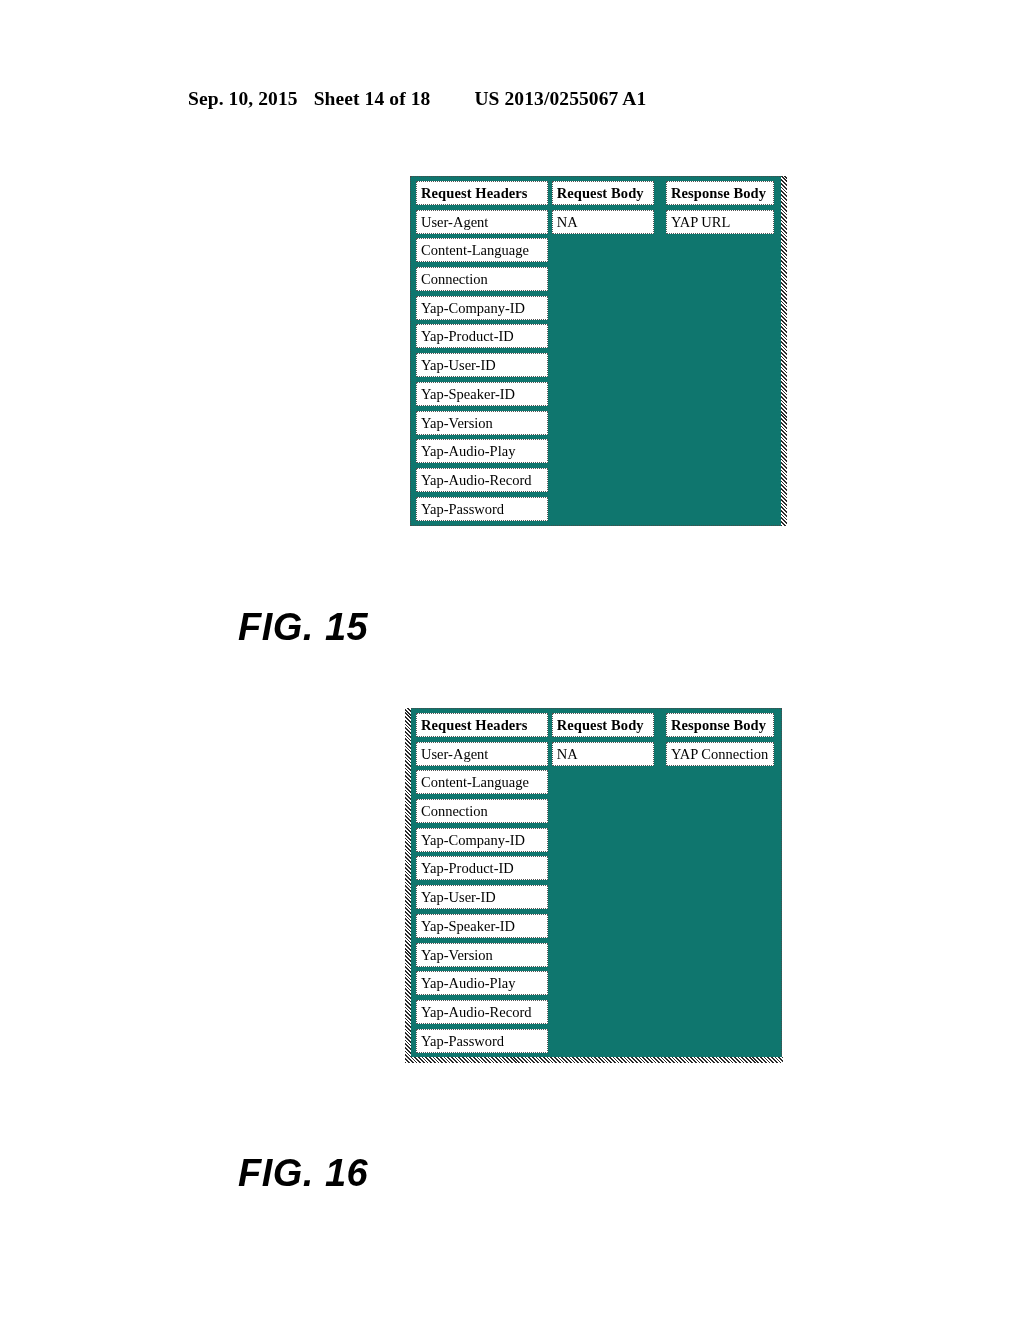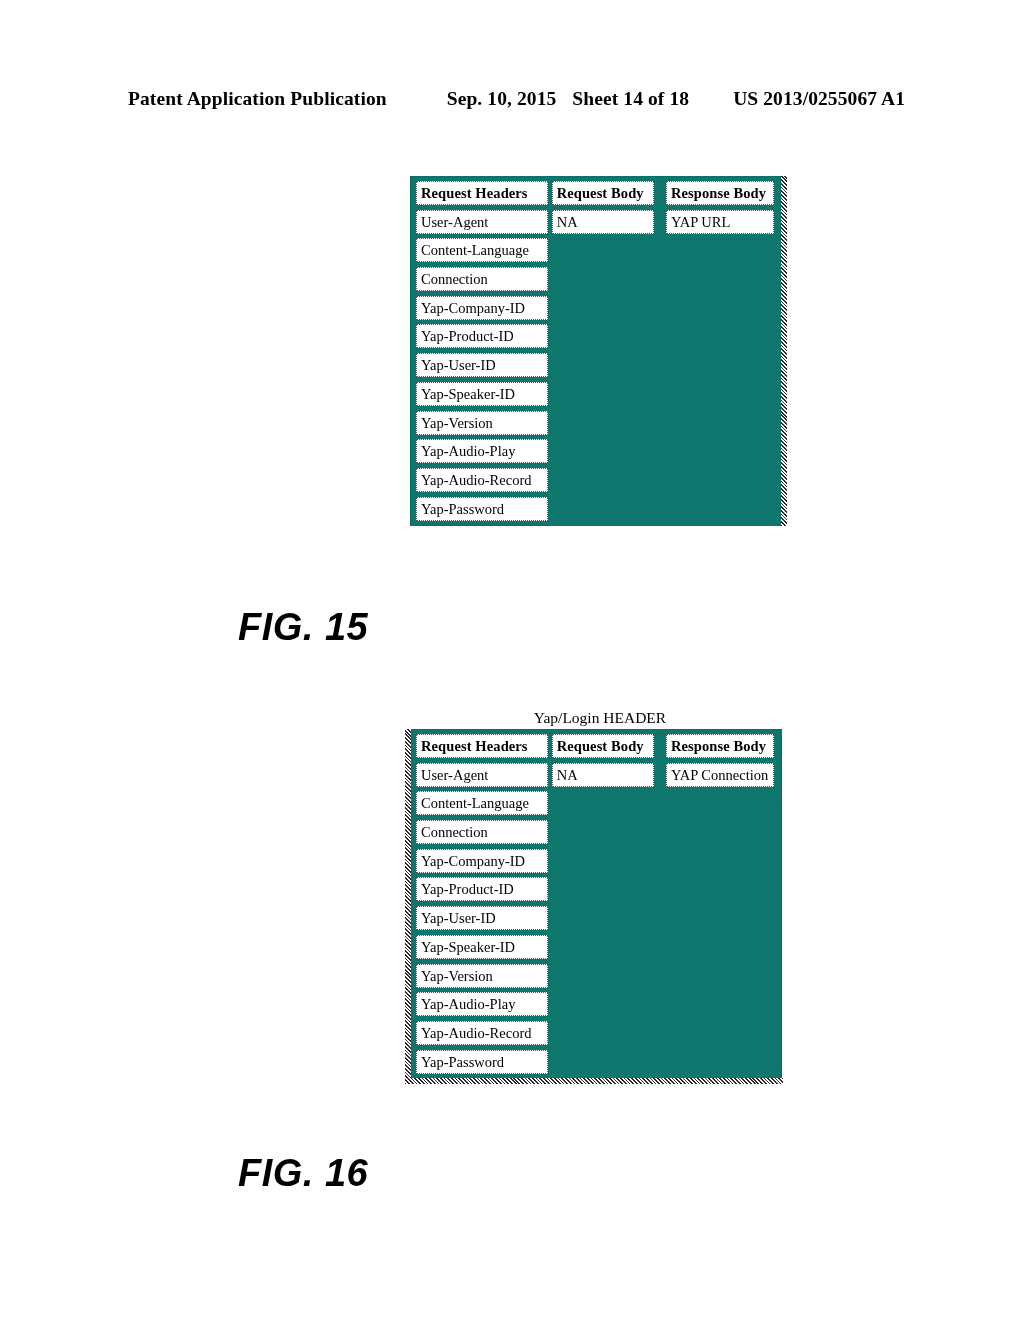--- a/index.html
+++ b/index.html
@@ -162,21 +162,20 @@
     color: #000000;
     white-space: nowrap;
   }
   #caption-15 { top: 606px; left: 238px; }
   #caption-16 { top: 1152px; left: 238px; }
 </style>
 </head>
 <body>
 
 <div class="page-header">
-  <span class="hdr-pub">Patent Application Publication</span>
   <span class="hdr-date">Sep. 10, 2015</span>
   <span class="hdr-sheet">Sheet 14 of 18</span>
   <span class="hdr-patno">US 2013/0255067 A1</span>
 </div>
 
 <div class="figure-block" id="figure-15">
   <div class="diagram-frame frame-dotted">
     <div class="hdr-table">
 
       <div class="tbl-row">
@@ -251,21 +250,20 @@
         <div class="cell empty-cell col-resp-body"></div>
       </div>
 
     </div>
   </div>
 </div>
 
 <div class="fig-caption" id="caption-15">FIG. 15</div>
 
 <div class="figure-block" id="figure-16">
-  <div class="fig-title">Yap/Login HEADER</div>
   <div class="diagram-frame frame-hatched">
     <div class="hdr-table">
 
       <div class="tbl-row">
         <div class="cell head col-req-headers">Request Headers</div>
         <div class="cell head col-req-body">Request Body</div>
         <div class="cell head col-resp-body">Response Body</div>
       </div>
 
       <div class="tbl-row">

